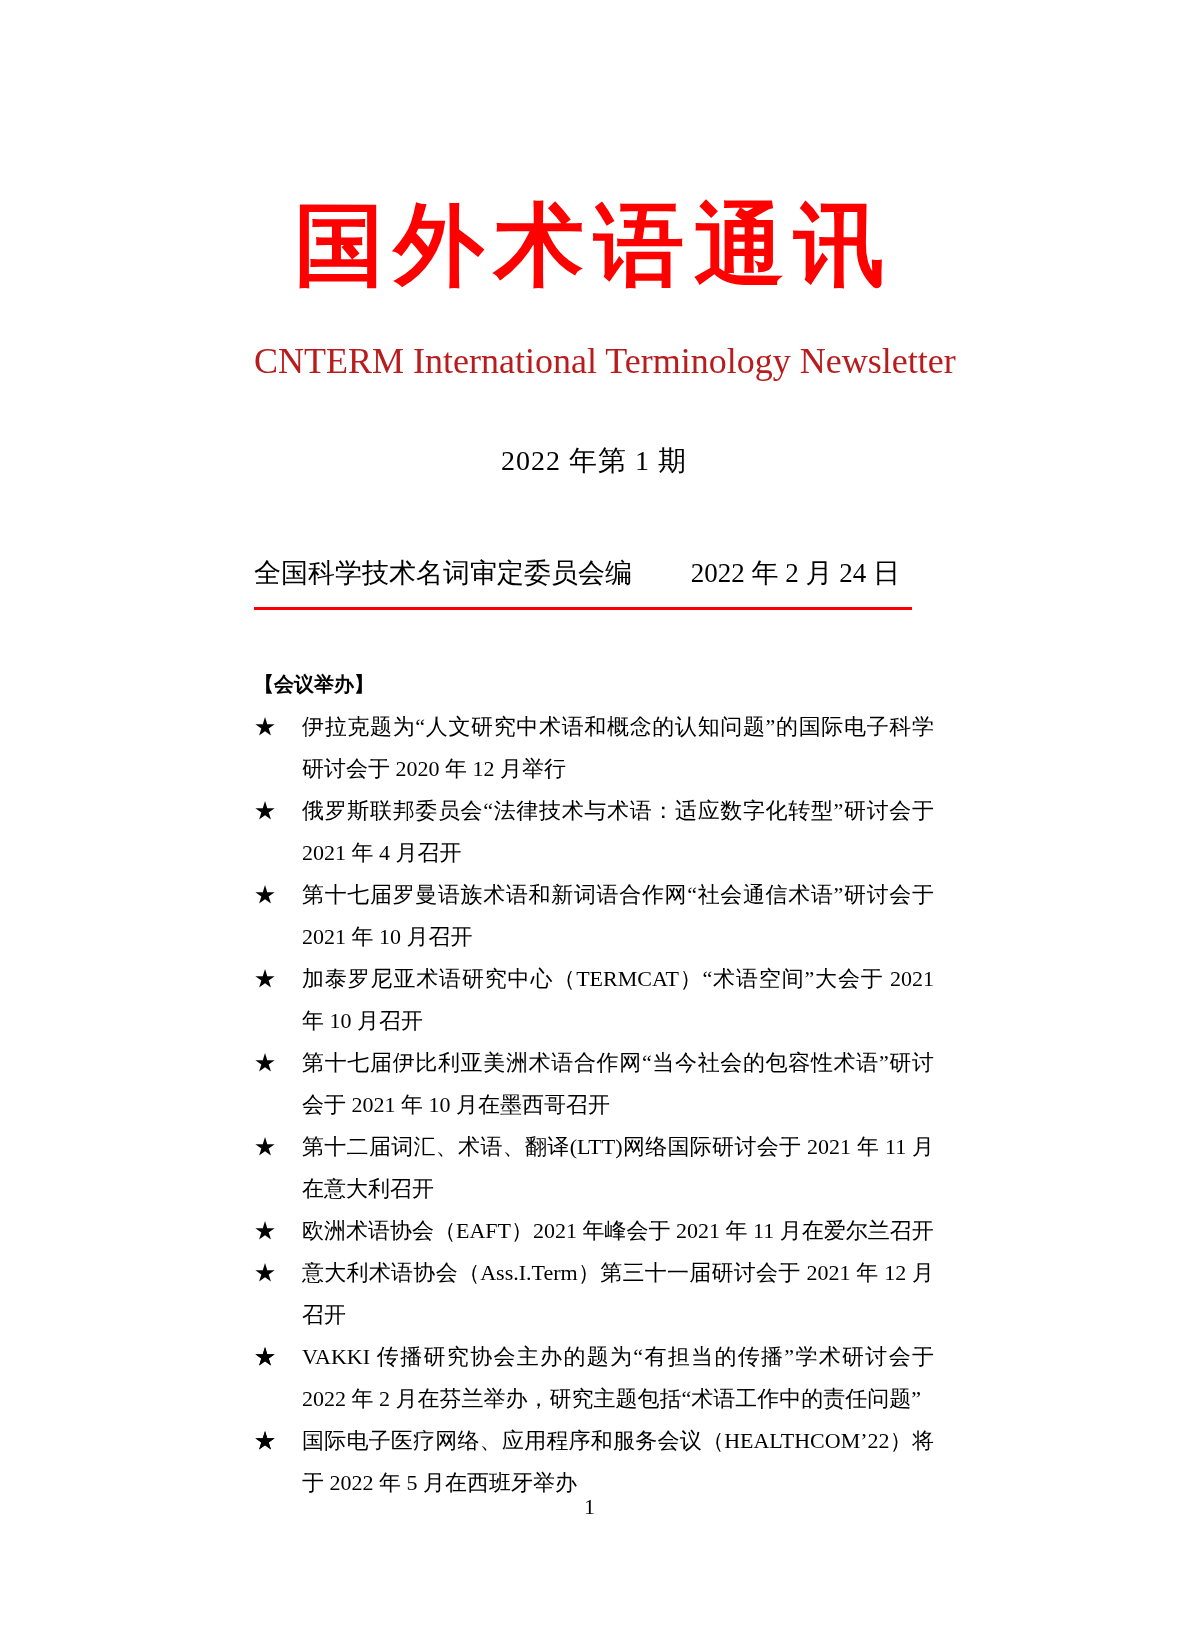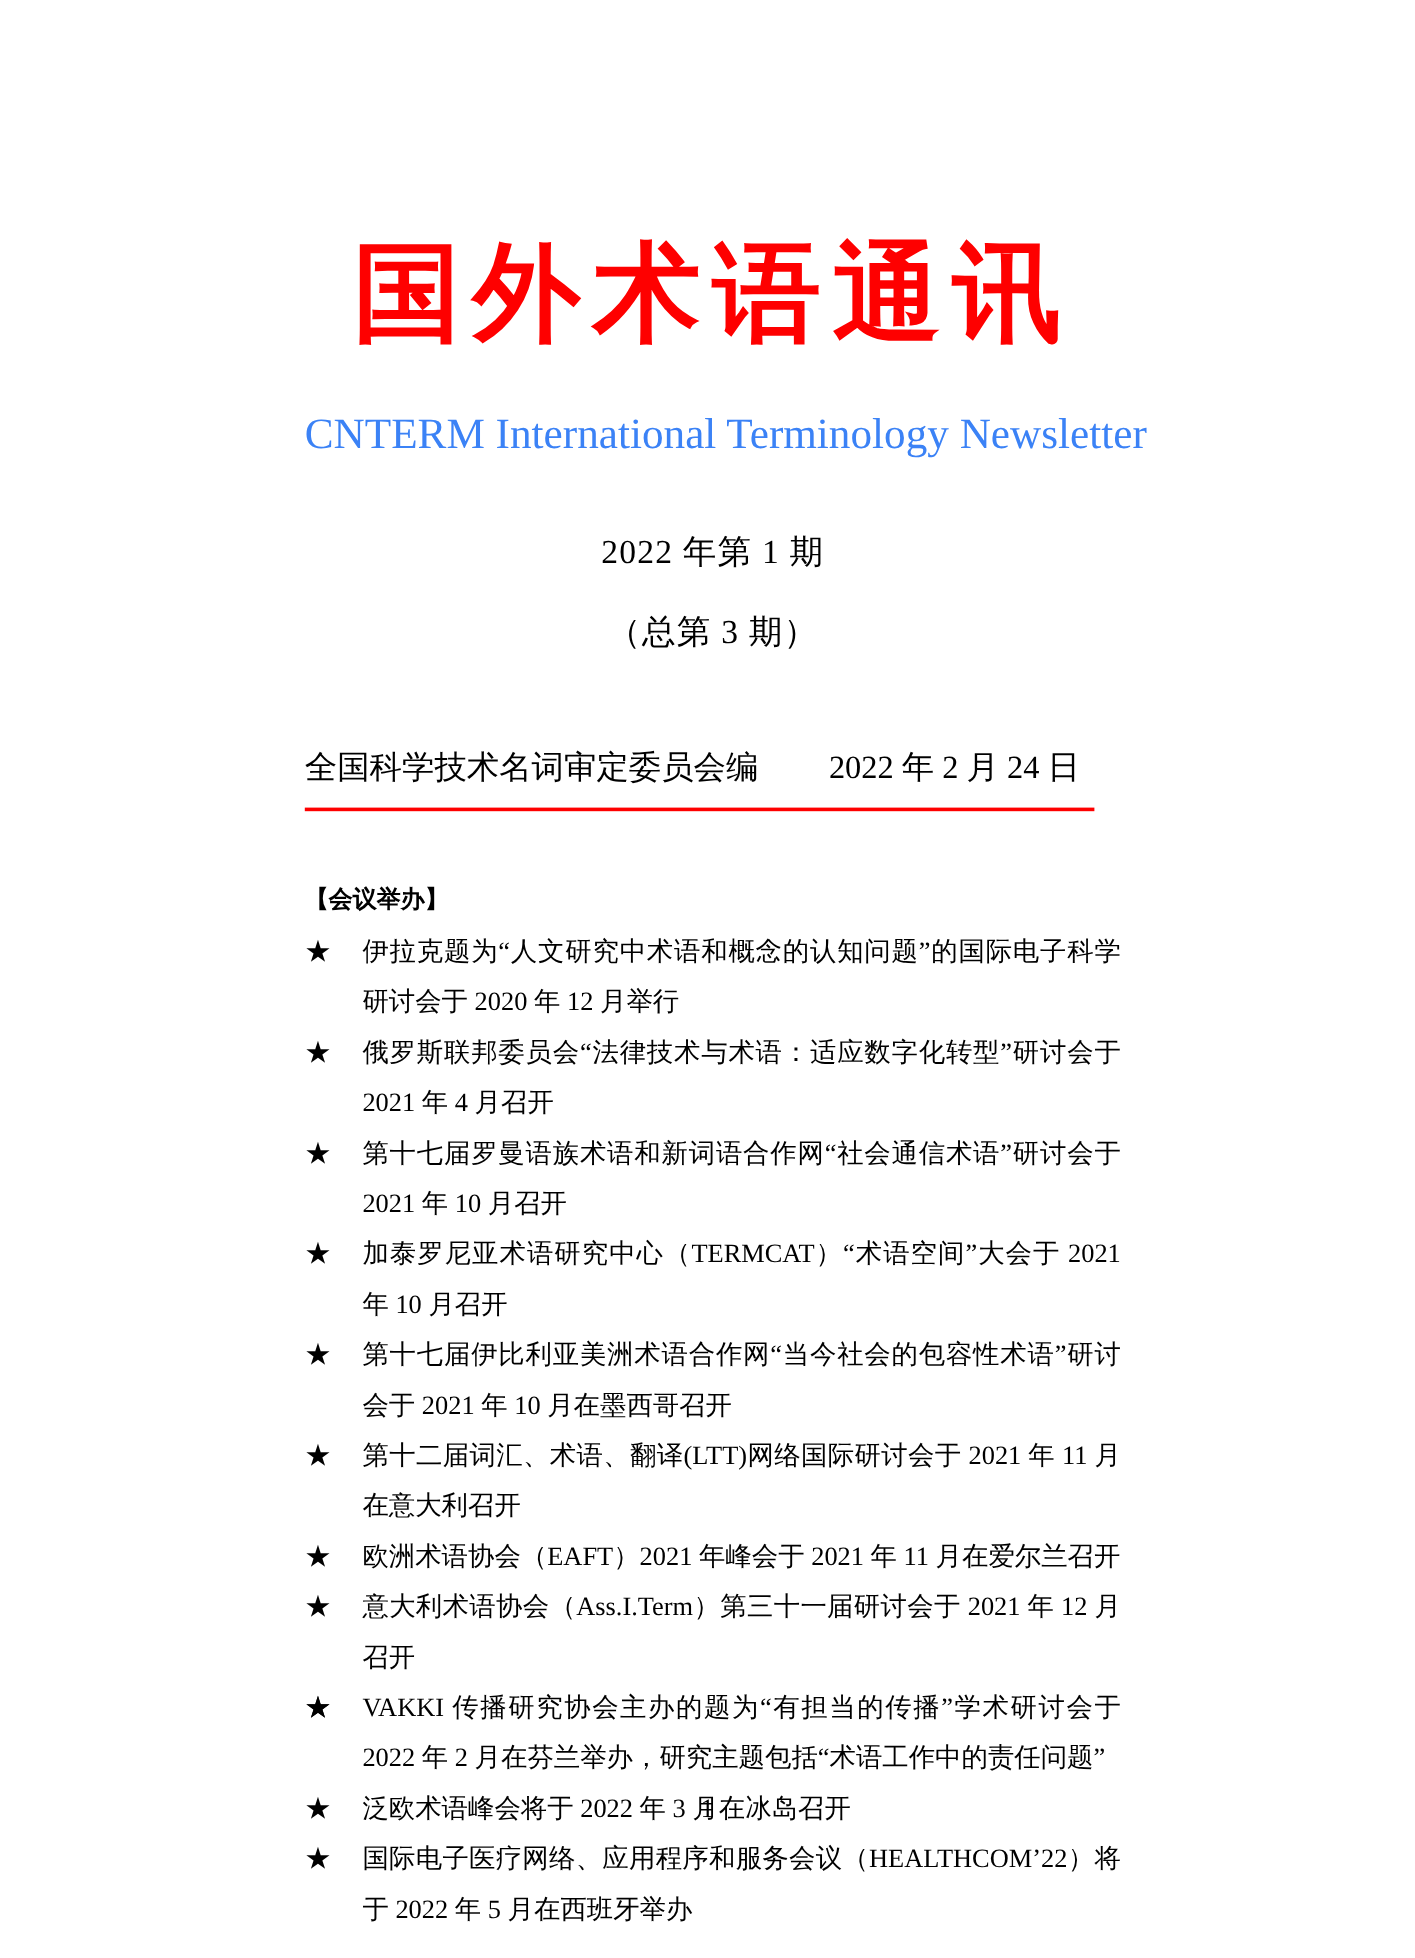--- a/index.html
+++ b/index.html
@@ -21,21 +21,21 @@
     color: #fe0000;
     font-weight: bold;
     font-size: 90px;
     line-height: 1.06;
     letter-spacing: 10px;
     white-space: nowrap;
   }
   .title-en {
     margin: 50px 0 0 0;
     text-align: left;
-    color: #3b82f6;
+    color: #b91c1c;
     font-size: 36px;
     line-height: 1.0;
     white-space: nowrap;
   }
   .issue-line {
     margin: 66px 0 12px 0;
     text-align: center;
     font-size: 28px;
     line-height: 1.15;
     letter-spacing: 1px;
@@ -103,21 +103,20 @@
 </style>
 </head>
 <body>
 
 <div class="page">
 
   <header>
     <h1 class="title-cn">国外术语通讯</h1>
     <div class="title-en">CNTERM International Terminology Newsletter</div>
     <div class="issue-line">2022 年第 1 期</div>
-    <div class="volume-line">（总第 3 期）</div>
     <div class="editor-row">
       <span>全国科学技术名词审定委员会编</span>
       <span>2022 年 2 月 24 日</span>
     </div>
     <div class="red-rule"></div>
   </header>
 
   <main>
     <h2 class="section-header">【会议举办】</h2>
     <ul class="news-list">
@@ -155,21 +154,20 @@
       </li>
       <li class="news-item">
         <span class="star">★</span>
       </li>
       <li class="news-item">
         <span class="star">★</span>
         <span>VAKKI 传播研究协会主办的题为“有担当的传播”学术研讨会于 2022 年 2 月在芬兰举办，研究主题包括“术语工作中的责任问题”</span>
       </li>
       <li class="news-item">
         <span class="star">★</span>
-        <span>泛欧术语峰会将于 2022 年 3 月在冰岛召开</span>
       </li>
       <li class="news-item">
         <span class="star">★</span>
         <span>国际电子医疗网络、应用程序和服务会议（HEALTHCOM’22）将于 2022 年 5 月在西班牙举办</span>
       </li>
     </ul>
   </main>
 
   <footer>
     <div class="page-number">1</div>

